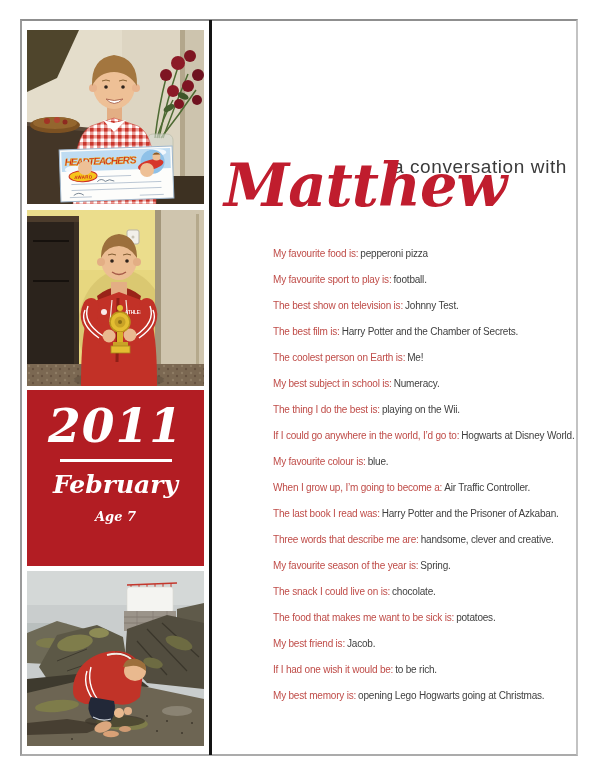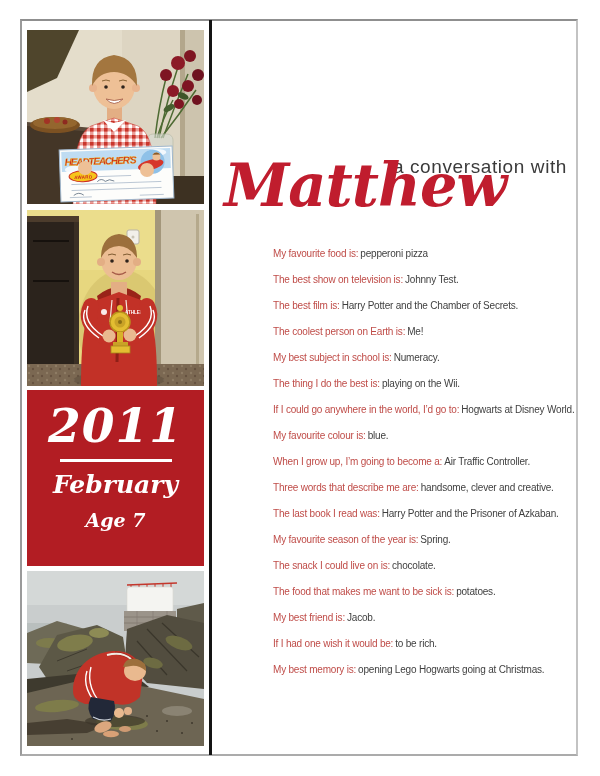--- a/index.html
+++ b/index.html
@@ -25,21 +25,21 @@
   .datebox{
     position:absolute;left:27px;top:390px;width:177px;height:176px;
     background:var(--accent_red,#b21d23);
     display:flex;flex-direction:column;align-items:center;
     color:#ffffff;font-family:"DejaVu Serif",serif;font-style:italic;font-weight:bold;
     padding-top:10px;box-sizing:border-box;
   }
   .year{font-size:47px;line-height:1.1;letter-spacing:1px;}
   .rule{width:112px;height:3px;background:#ffffff;margin:7px 0 9px 0;}
   .month{font-size:25px;line-height:1.1;}
-  .age{font-size:19px;line-height:1.1;margin-top:12px;}
+  .age{font-size:13px;line-height:1.1;margin-top:12px;}
   .eyebrow{
     position:absolute;top:156px;right:33px;
     font-size:19px;letter-spacing:.6px;color:var(--eyebrow_gray,#3b3b3b);
   }
   .bigname{
     position:absolute;left:224px;top:156px;
     font-family:"DejaVu Serif",serif;font-style:italic;font-weight:bold;
     font-size:59px;line-height:1;color:var(--name_red,#c01d2e);
     letter-spacing:-1px;
   }
@@ -291,41 +291,42 @@
   </g>
 </svg>
 </figure>
 
 <div class="eyebrow">a conversation with</div>
 <div class="bigname">Matthew</div>
 
 <main class="qa-list">
   <p class="qa"><span class="q">My favourite food is:</span><span class="a">pepperoni pizza</span></p>
 
+  <p class="qa"><span class="q">My favourite sport to play is:</span><span class="a">football.</span></p>
 
   <p class="qa"><span class="q">The best show on television is:</span><span class="a">Johnny Test.</span></p>
 
   <p class="qa"><span class="q">The best film is:</span><span class="a">Harry Potter and the Chamber of Secrets.</span></p>
 
   <p class="qa"><span class="q">The coolest person on Earth is:</span><span class="a">Me!</span></p>
 
   <p class="qa"><span class="q">My best subject in school is:</span><span class="a">Numeracy.</span></p>
 
   <p class="qa"><span class="q">The thing I do the best is:</span><span class="a">playing on the Wii.</span></p>
 
   <p class="qa"><span class="q">If I could go anywhere in the world, I’d go to:</span><span class="a">Hogwarts at Disney World.</span></p>
 
   <p class="qa"><span class="q">My favourite colour is:</span><span class="a">blue.</span></p>
 
   <p class="qa"><span class="q">When I grow up, I’m going to become a:</span><span class="a">Air Traffic Controller.</span></p>
 
 
+  <p class="qa"><span class="q">The last book I read was:</span><span class="a">Harry Potter and the Prisoner of Azkaban.</span></p>
+
   <p class="qa"><span class="q">Three words that describe me are:</span><span class="a">handsome, clever and creative.</span></p>
-
-  <p class="qa"><span class="q">The last book I read was:</span><span class="a">Harry Potter and the Prisoner of Azkaban.</span></p>
 
 
   <p class="qa"><span class="q">My favourite season of the year is:</span><span class="a">Spring.</span></p>
 
   <p class="qa"><span class="q">The snack I could live on is:</span><span class="a">chocolate.</span></p>
 
   <p class="qa"><span class="q">The food that makes me want to be sick is:</span><span class="a">potatoes.</span></p>
 
   <p class="qa"><span class="q">My best friend is:</span><span class="a">Jacob.</span></p>
 

